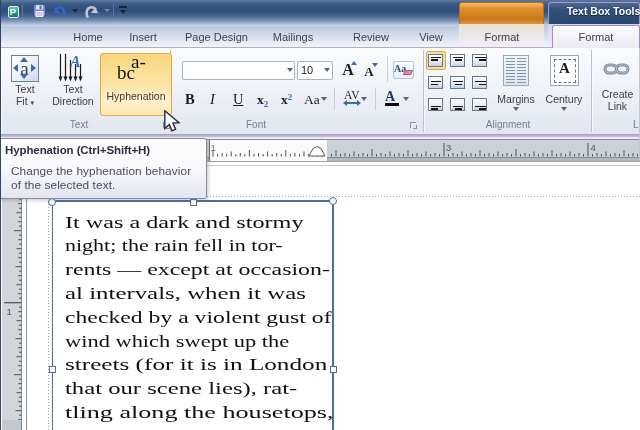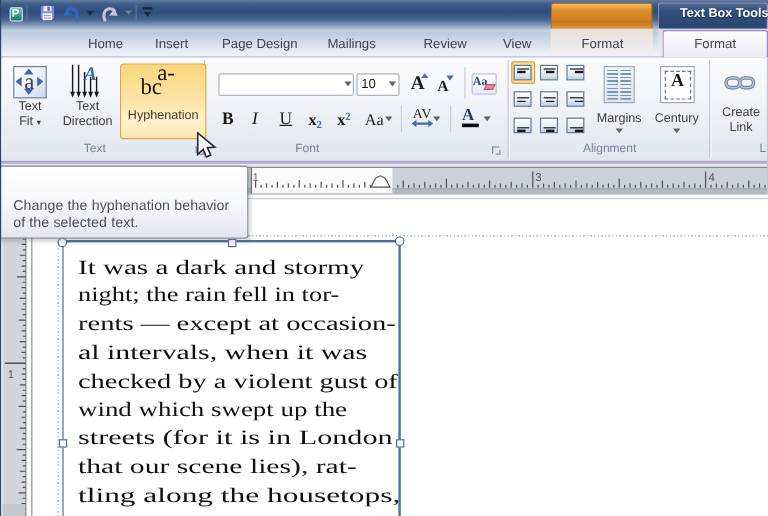--- a/index.html
+++ b/index.html
@@ -405,20 +405,21 @@
 <div class="abs" style="left:64.5px;top:379.1px;font-family:'Liberation Serif',serif;font-size:17px;line-height:20px;color:#101010;white-space:nowrap;transform:scaleX(1.452);transform-origin:left top;">that our scene lies), rat-</div>
 <div class="abs" style="left:64.5px;top:402.9px;font-family:'Liberation Serif',serif;font-size:17px;line-height:20px;color:#101010;white-space:nowrap;transform:scaleX(1.537);transform-origin:left top;">tling along the housetops,</div>
 
 <div class="abs" style="left:47.9px;top:197.6px;width:8px;height:8px;border:1.3px solid #4a6f9b;border-radius:50%;background:#fff;"></div>
 <div class="abs" style="left:329px;top:196.8px;width:8px;height:8px;border:1.3px solid #4a6f9b;border-radius:50%;background:#fff;"></div>
 <div class="abs" style="left:189.5px;top:198.6px;width:7px;height:7px;border:1.3px solid #4a6f9b;background:#fff;"></div>
 <div class="abs" style="left:49.1px;top:366.4px;width:7px;height:7px;border:1.3px solid #4a6f9b;background:#fff;"></div>
 <div class="abs" style="left:329.6px;top:366.4px;width:7px;height:7px;border:1.3px solid #4a6f9b;background:#fff;"></div>
 
 <div class="abs" style="left:-4px;top:138.4px;width:211px;height:61px;background:linear-gradient(180deg,#ffffff 0%,#f6f7fb 55%,#e4e5f1 100%);border:1px solid #8a8a9a;border-radius:3px;box-shadow:2px 2px 3px rgba(100,100,120,0.25);"></div>
+<div class="abs" style="left:5px;top:144.3px;font-size:11.5px;font-weight:bold;color:#2e2e3e;letter-spacing:-0.1px;">Hyphenation (Ctrl+Shift+H)</div>
 <div class="abs" style="left:11px;top:165.3px;font-size:11.8px;color:#4c4c5e;line-height:13.7px;letter-spacing:0.1px;">Change the hyphenation behavior<br>of the selected text.</div>
 
 <svg class="abs" style="left:163px;top:110px;" width="20" height="24" viewBox="0 0 20 24">
  <path d="M1.8 0.8 L1.8 18.6 L6.3 14.5 L9.0 20.8 L12.6 19.2 L9.9 13.1 L16.0 12.6 Z" fill="#ffffff" stroke="#2a2a3e" stroke-width="1.4"></path>
 </svg>
 
 <div class="abs" style="left:0;top:0;width:1.3px;height:430px;background:#2e4468;"></div>
 <div class="abs" style="left:638.6px;top:48px;width:1.4px;height:113px;background:#c2c7d0;"></div>
 </div>
 </body></html>

